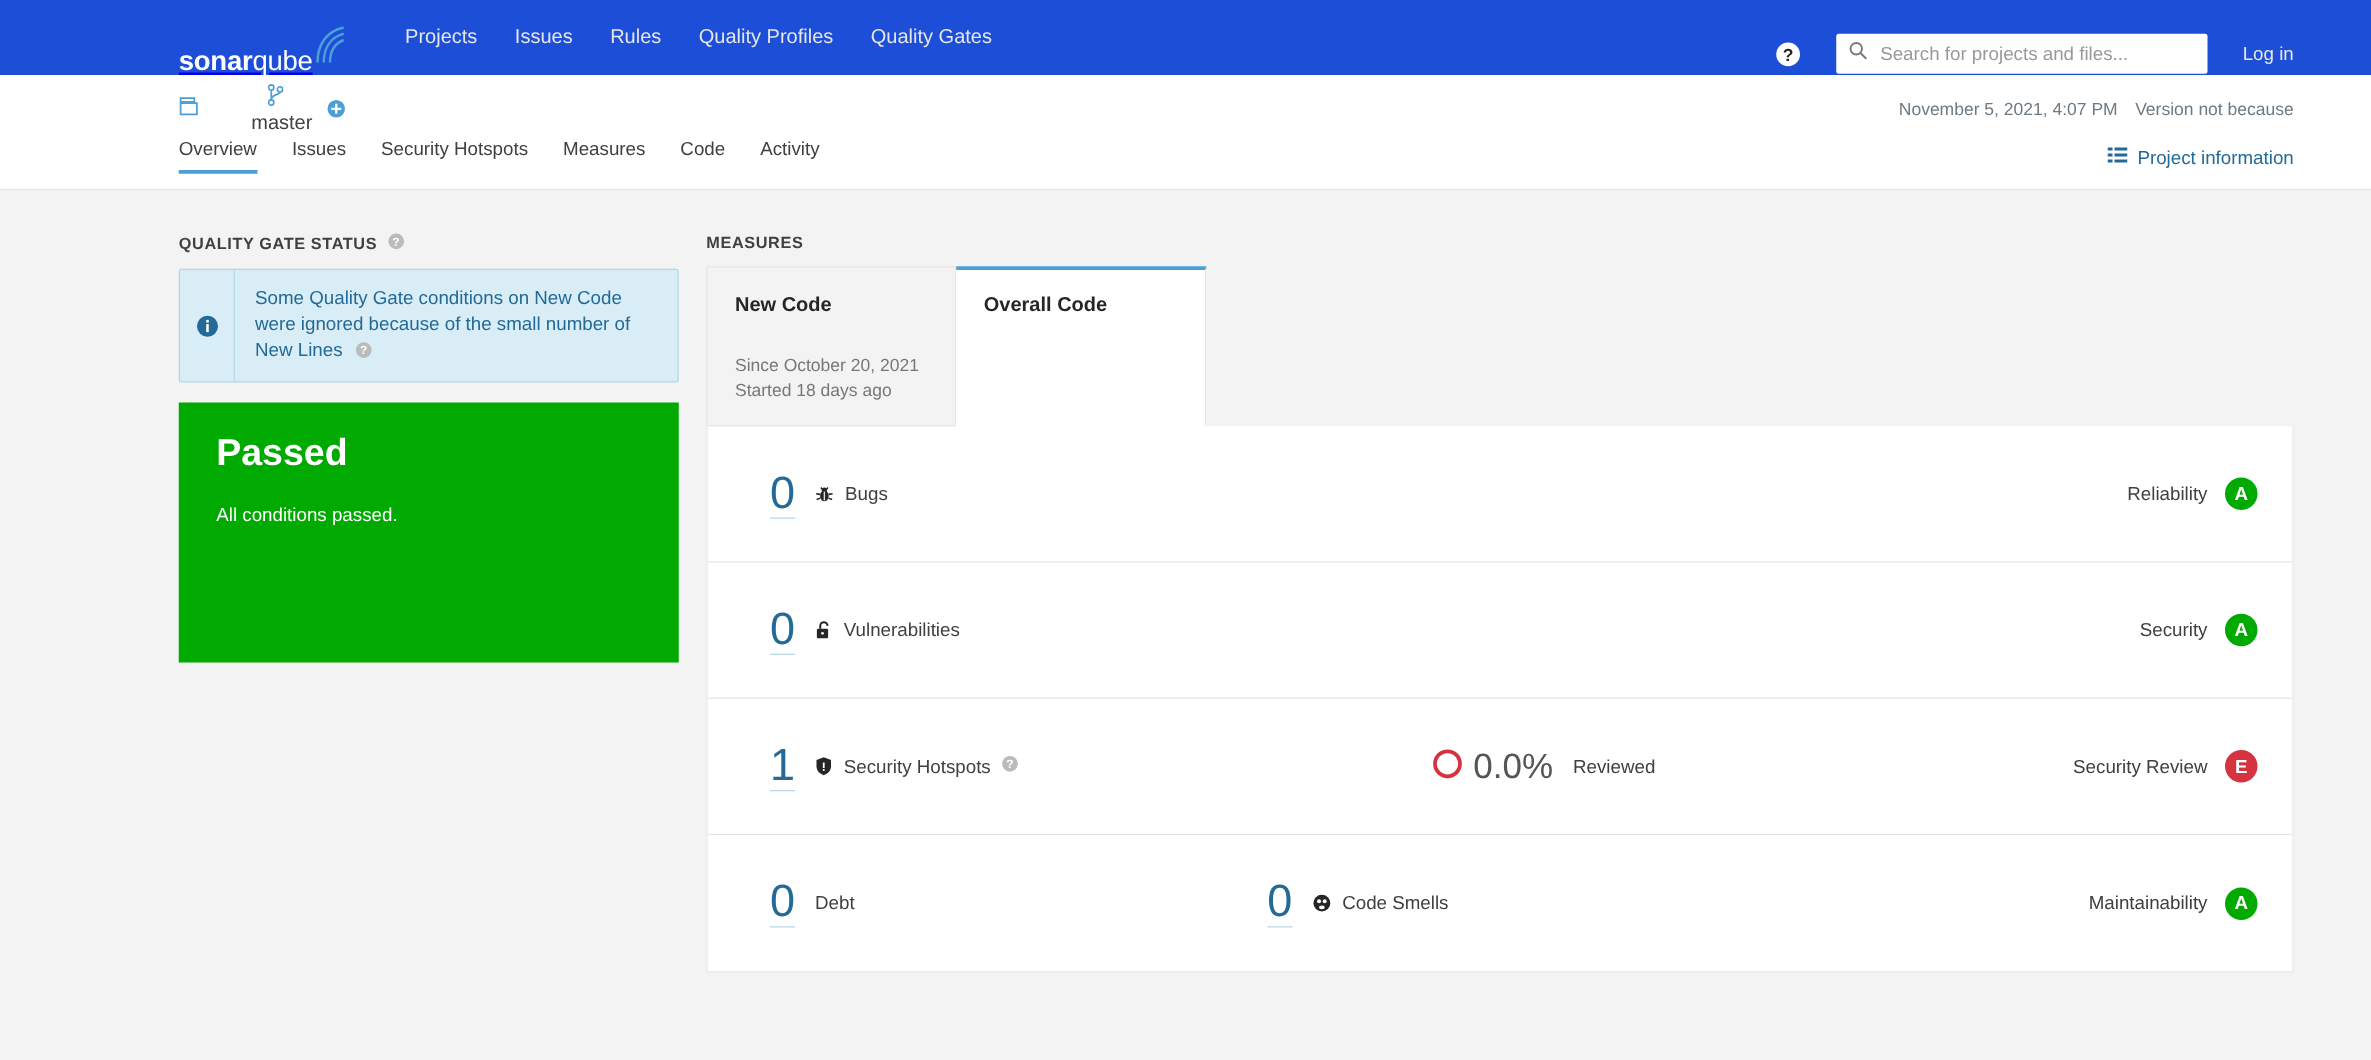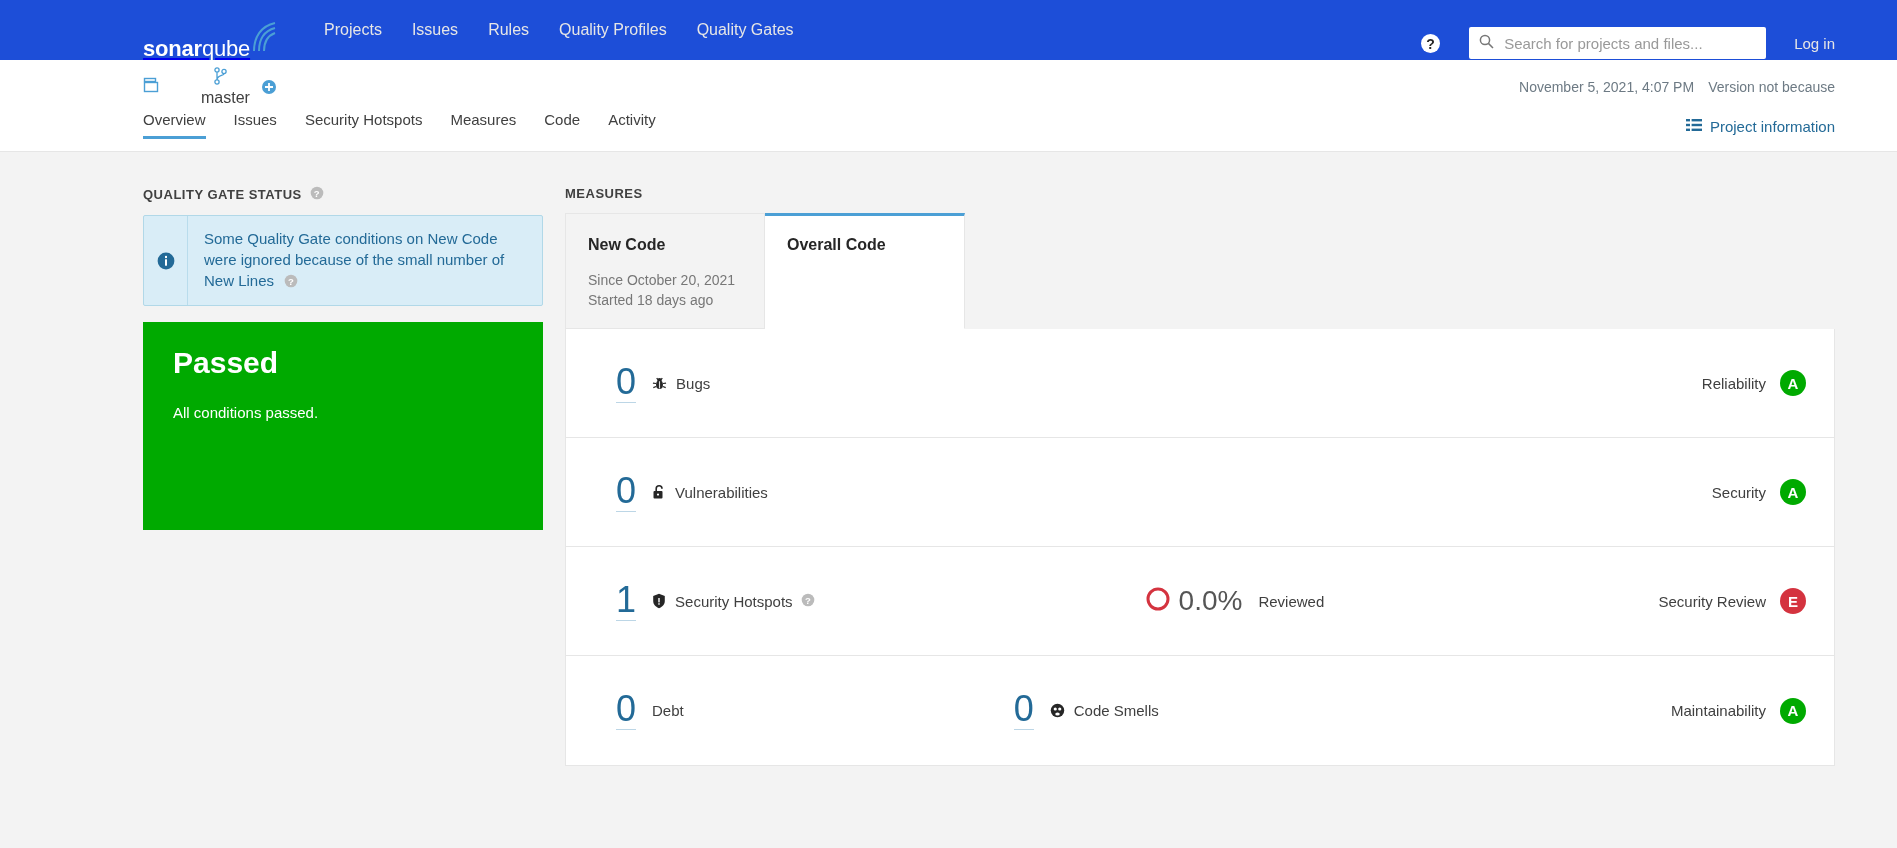--- a/index.html
+++ b/index.html
@@ -234,21 +234,21 @@
     background: #fff;
     border-top: 3px solid #4b9fd5;
     border-bottom-color: #fff;
     padding-top: 20px;
     z-index: 2;
   }
   .mtab-title {
     font-size: 16px;
     font-weight: 700;
     color: #262626;
-    margin-bottom: 16px;
+    margin-bottom: 28px;
   }
   .mtab-sub {
     font-size: 14px;
     color: #777;
     line-height: 20px;
   }
   .measures-panel-spacer { flex: 1 1 auto; }
 
   .measures-card {
     background: #fff;

